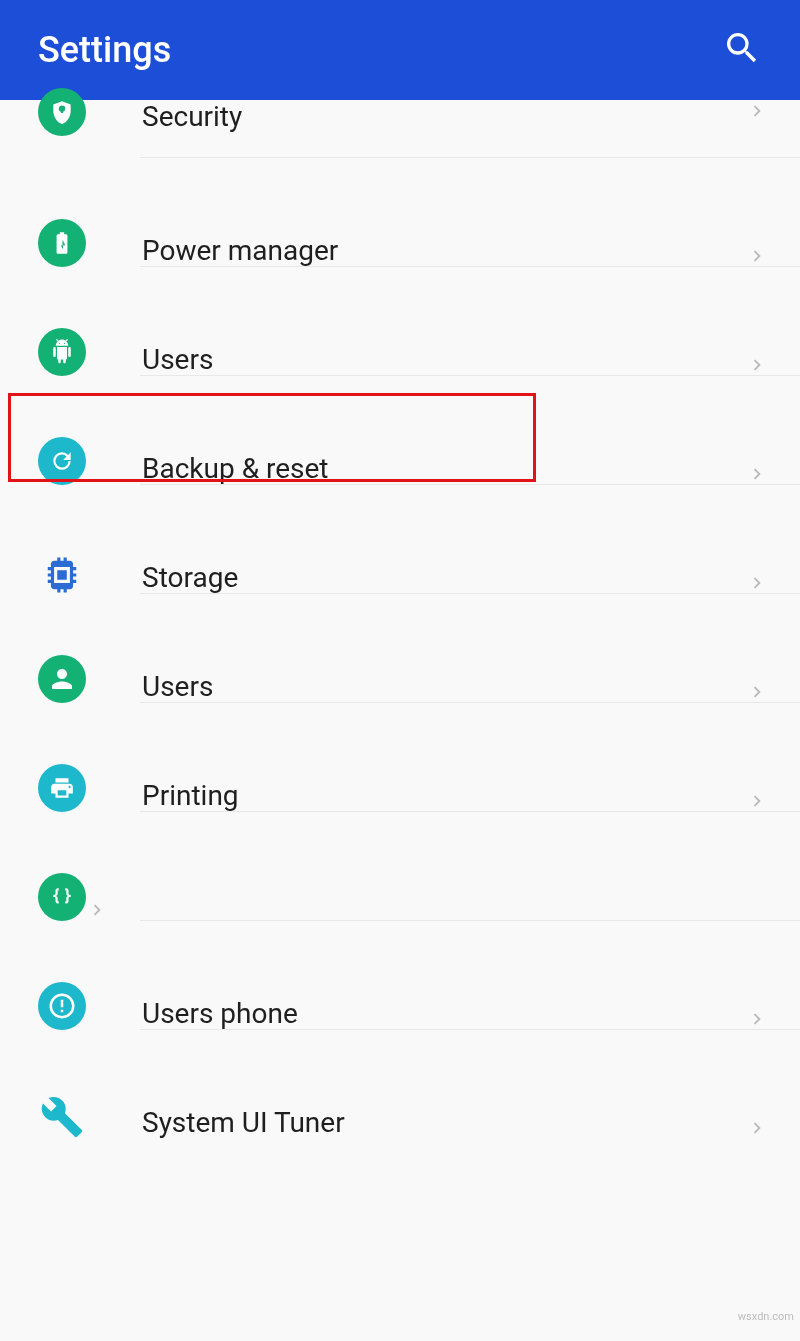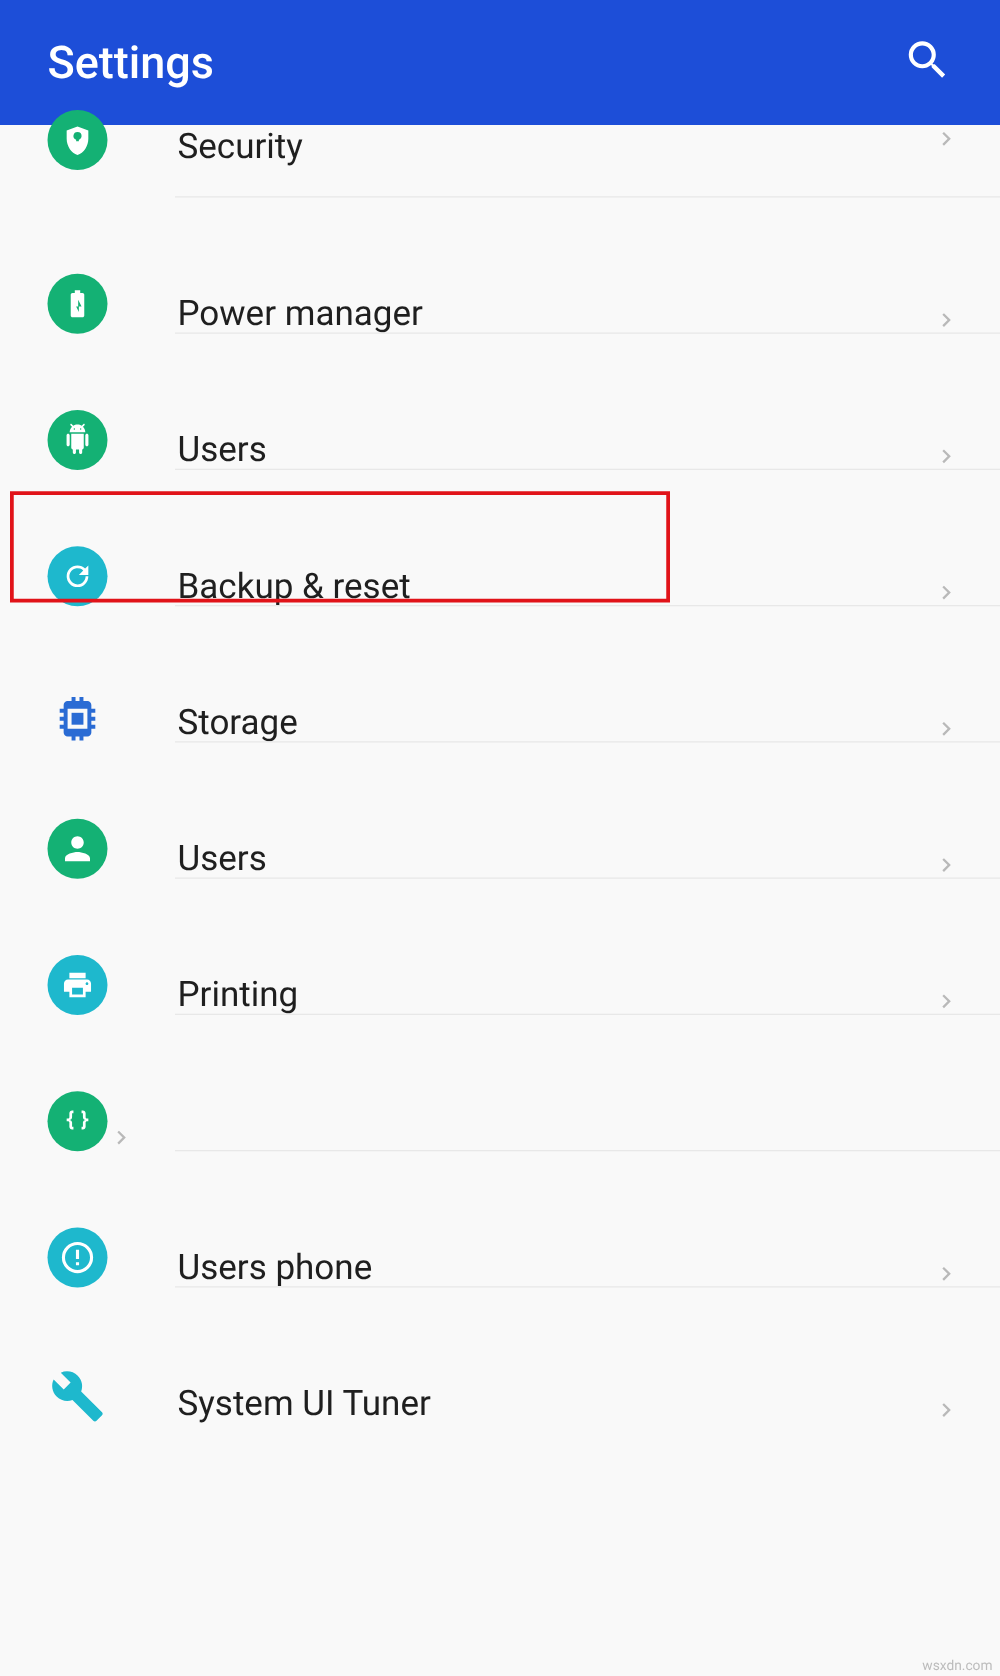--- a/index.html
+++ b/index.html
@@ -98,21 +98,21 @@
     }
     .highlight {
       position: absolute;
       border: 3px solid #e11319;
       pointer-events: none;
       z-index: 10;
     }
     .watermark {
       position: absolute;
       right: 6px;
-      bottom: 2px;
+      bottom: 18px;
       font-size: 11px;
       color: #bcbcbc;
       z-index: 20;
       text-align: right;
     }
     
     .bg-green { background: #14b174; }
     .bg-teal  { background: #1eb8cd; }
     .bg-orange{ background: #f49b1b; }
     .memory-icon {

